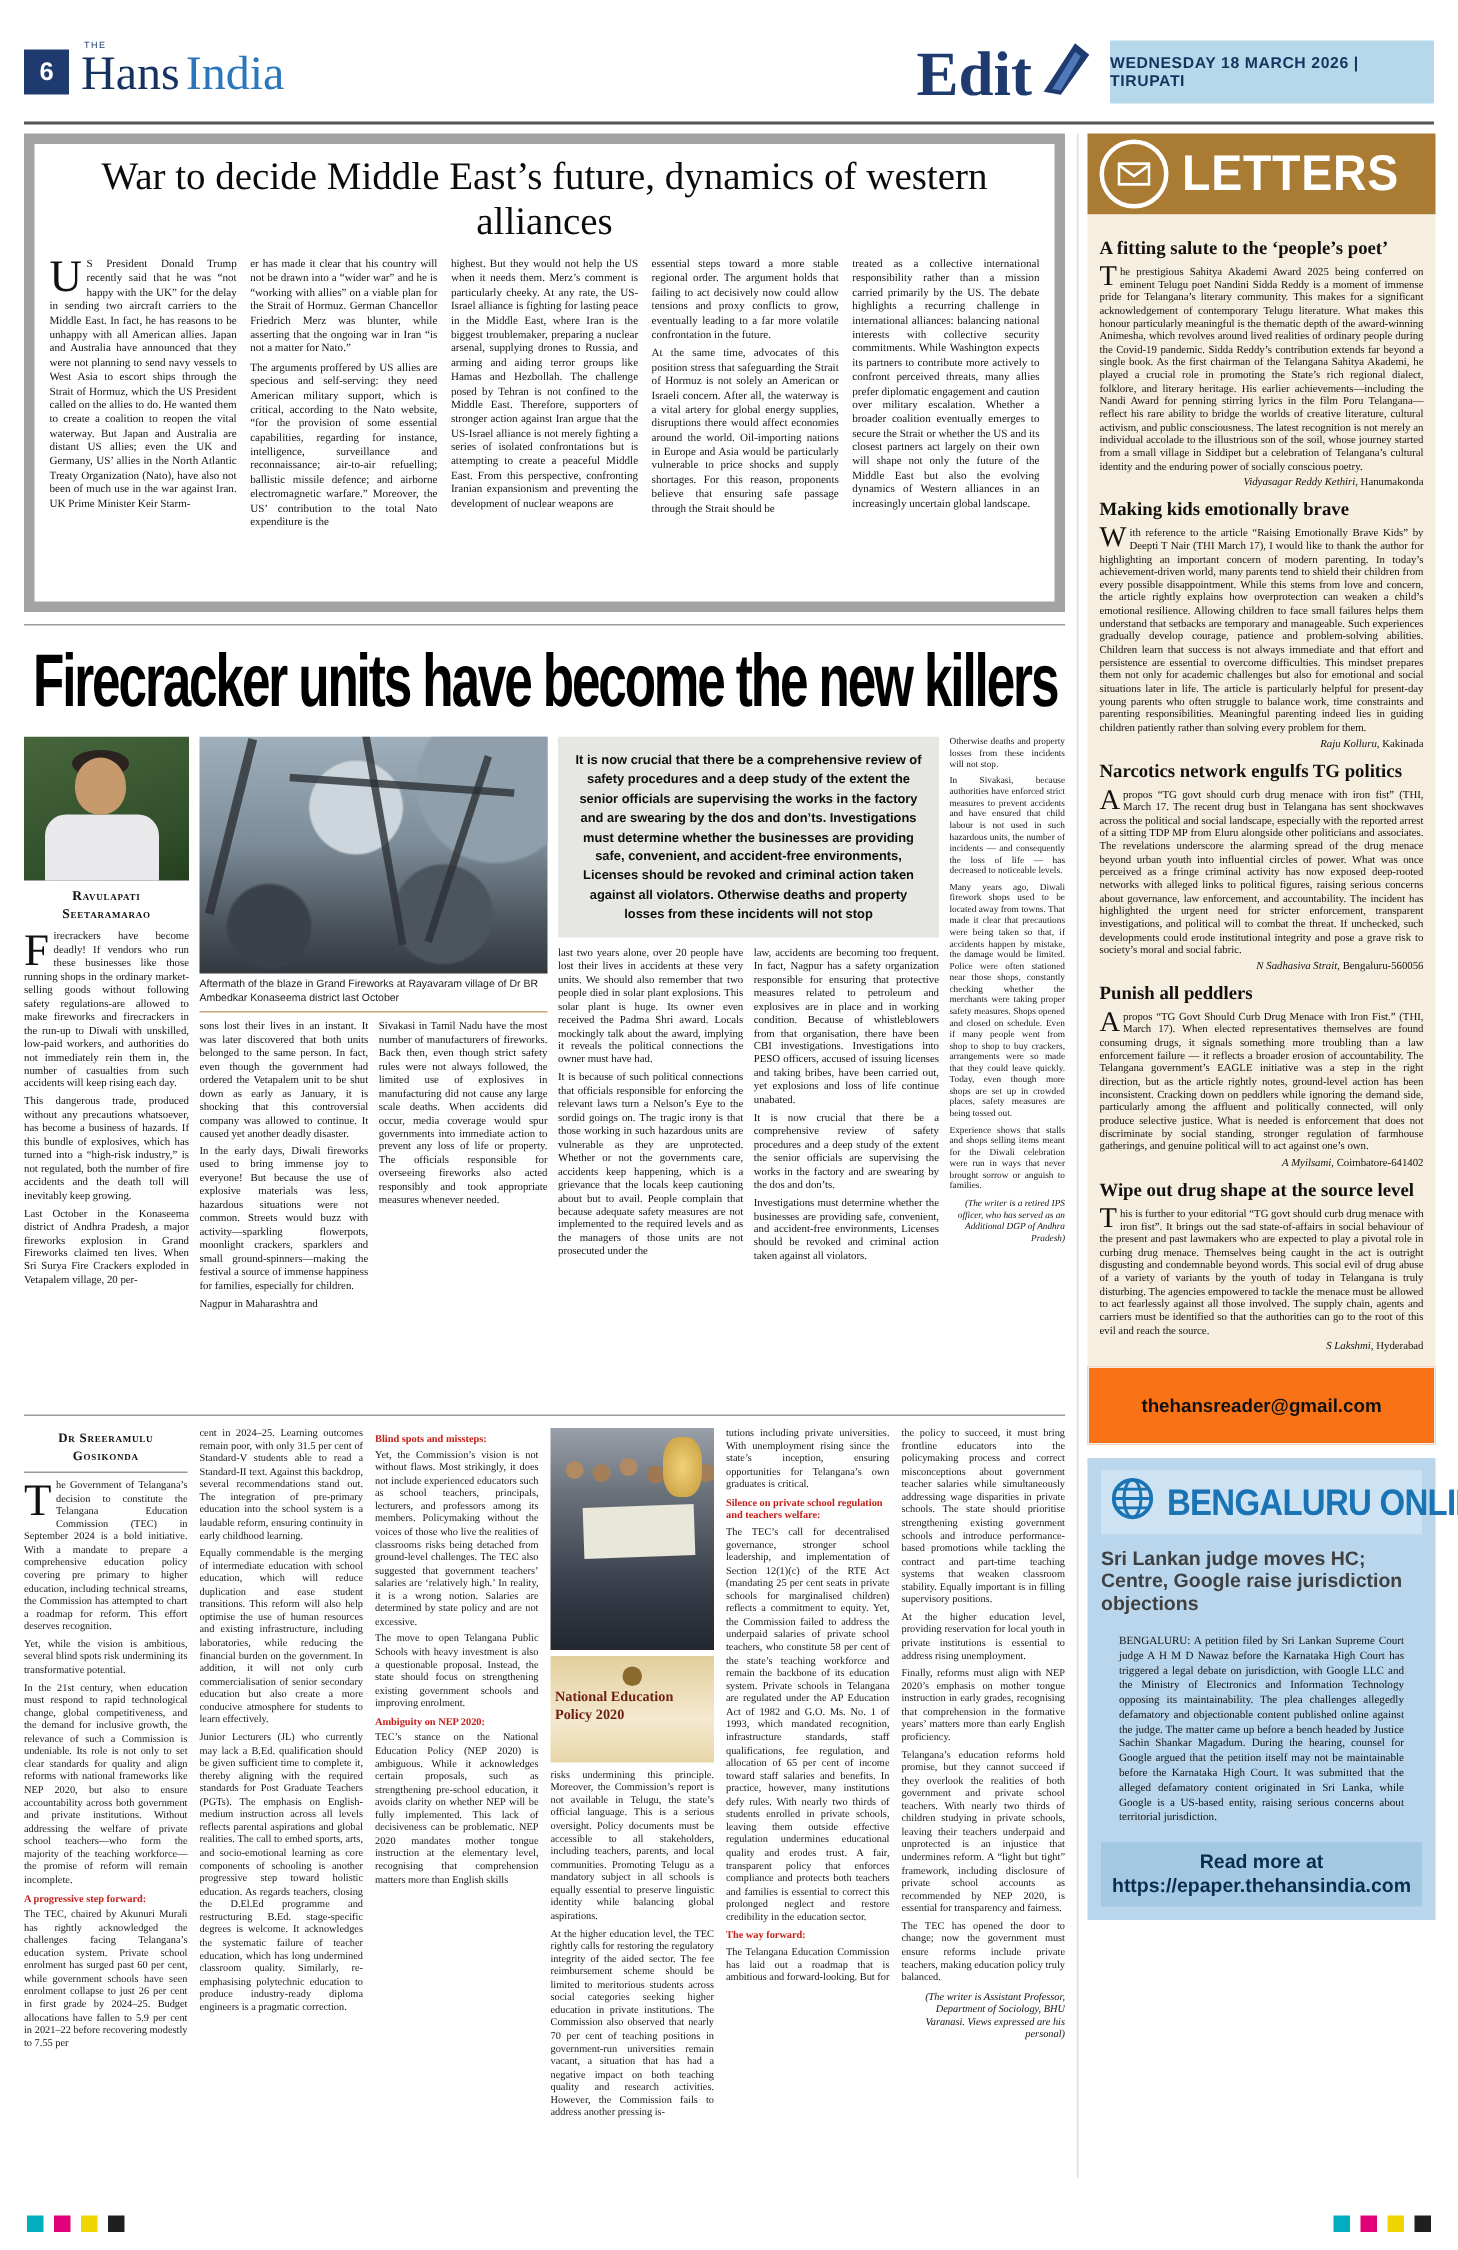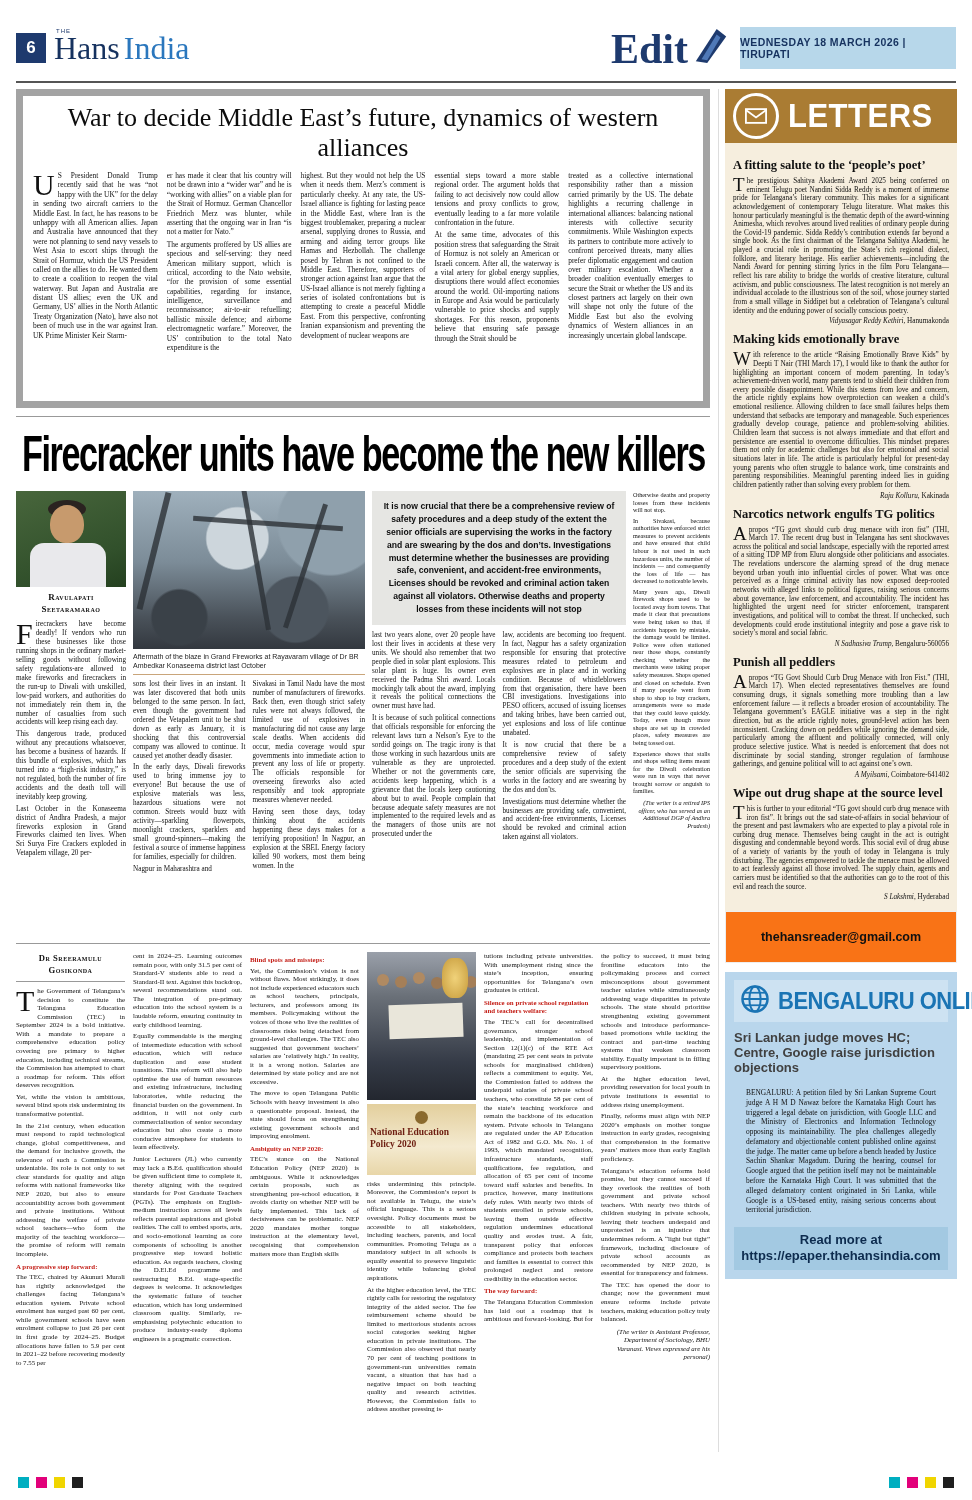--- a/index.html
+++ b/index.html
@@ -190,21 +190,20 @@
               </div>
               <div class="caption">Aftermath of the blaze in Grand Fireworks at Rayavaram village of Dr BR Ambedkar Konaseema district last October</div>
               <div class="two">
                 <div class="ncol">
                     <p>sons lost their lives in an instant. It was later discovered that both units belonged to the same person. In fact, even though the government had ordered the Vetapalem unit to be shut down as early as January, it is shocking that this controversial company was allowed to continue. It caused yet another deadly disaster.</p>
                     <p>In the early days, Diwali fireworks used to bring immense joy to everyone! But because the use of explosive materials was less, hazardous situations were not common. Streets would buzz with activity—sparkling flowerpots, moonlight crackers, sparklers and small ground-spinners—making the festival a source of immense happiness for families, especially for children.</p>
                     <p>Nagpur in Maharashtra and</p>
                   </div>
                 <div class="ncol">
                     <p>Sivakasi in Tamil Nadu have the most number of manufacturers of fireworks. Back then, even though strict safety rules were not always followed, the limited use of explosives in manufacturing did not cause any large scale deaths. When accidents did occur, media coverage would spur governments into immediate action to prevent any loss of life or property. The officials responsible for overseeing fireworks also acted responsibly and took appropriate measures whenever needed.</p>
-                    <p>Having seen those days, today thinking about the accidents happening these days makes for a terrifying proposition! In Nagpur, an explosion at the SBEL Energy factory killed 90 workers, most them being women. In the</p>
                   </div>
               </div>
             </div>
             <div class="fc-qw">
               <div class="quote">It is now crucial that there be a comprehensive review of safety procedures and a deep study of the extent the senior officials are supervising the works in the factory and are swearing by the dos and don’ts. Investigations must determine whether the businesses are providing safe, convenient, and accident-free environments, Licenses should be revoked and criminal action taken against all violators. Otherwise deaths and property losses from these incidents will not stop</div>
               <div class="two">
                 <div class="ncol">
                     <p>last two years alone, over 20 people have lost their lives in accidents at these very units. We should also remember that two people died in solar plant explosions. This solar plant is huge. Its owner even received the Padma Shri award. Locals mockingly talk about the award, implying it reveals the political connections the owner must have had.</p>
                     <p>It is because of such political connections that officials responsible for enforcing the relevant laws turn a Nelson’s Eye to the sordid goings on. The tragic irony is that those working in such hazardous units are vulnerable as they are unprotected. Whether or not the governments care, accidents keep happening, which is a grievance that the locals keep cautioning about but to avail. People complain that because adequate safety measures are not implemented to the required levels and as the managers of those units are not prosecuted under the</p>
                   </div>
@@ -308,21 +307,21 @@
               <div class="sig"><i>Vidyasagar Reddy Kethiri</i>, Hanumakonda</div>
             </div>
             <div class="letter">
               <h3>Making kids emotionally brave</h3>
               <p><span class="dcap2">W</span>ith reference to the article “Raising Emotionally Brave Kids” by Deepti T Nair (THI March 17), I would like to thank the author for highlighting an important concern of modern parenting. In today’s achievement-driven world, many parents tend to shield their children from every possible disappointment. While this stems from love and concern, the article rightly explains how overprotection can weaken a child’s emotional resilience. Allowing children to face small failures helps them understand that setbacks are temporary and manageable. Such experiences gradually develop courage, patience and problem-solving abilities. Children learn that success is not always immediate and that effort and persistence are essential to overcome difficulties. This mindset prepares them not only for academic challenges but also for emotional and social situations later in life. The article is particularly helpful for present-day young parents who often struggle to balance work, time constraints and parenting responsibilities. Meaningful parenting indeed lies in guiding children patiently rather than solving every problem for them.</p>
               <div class="sig"><i>Raju Kolluru</i>, Kakinada</div>
             </div>
             <div class="letter">
               <h3>Narcotics network engulfs TG politics</h3>
               <p><span class="dcap2">A</span>propos “TG govt should curb drug menace with iron fist” (THI, March 17. The recent drug bust in Telangana has sent shockwaves across the political and social landscape, especially with the reported arrest of a sitting TDP MP from Eluru alongside other politicians and associates. The revelations underscore the alarming spread of the drug menace beyond urban youth into influential circles of power. What was once perceived as a fringe criminal activity has now exposed deep-rooted networks with alleged links to political figures, raising serious concerns about governance, law enforcement, and accountability. The incident has highlighted the urgent need for stricter enforcement, transparent investigations, and political will to combat the threat. If unchecked, such developments could erode institutional integrity and pose a grave risk to society’s moral and social fabric.</p>
-              <div class="sig"><i>N Sadhasiva Trump</i>, Bengaluru-560056</div>
+              <div class="sig"><i>N Sadhasiva Strait</i>, Bengaluru-560056</div>
             </div>
             <div class="letter">
               <h3>Punish all peddlers</h3>
               <p><span class="dcap2">A</span>propos “TG Govt Should Curb Drug Menace with Iron Fist.” (THI, March 17). When elected representatives themselves are found consuming drugs, it signals something more troubling than a law enforcement failure — it reflects a broader erosion of accountability. The Telangana government’s EAGLE initiative was a step in the right direction, but as the article rightly notes, ground-level action has been inconsistent. Cracking down on peddlers while ignoring the demand side, particularly among the affluent and politically connected, will only produce selective justice. What is needed is enforcement that does not discriminate by social standing, stronger regulation of farmhouse gatherings, and genuine political will to act against one’s own.</p>
               <div class="sig"><i>A Myilsami</i>, Coimbatore-641402</div>
             </div>
             <div class="letter">
               <h3>Wipe out drug shape at the source level</h3>
               <p><span class="dcap2">T</span>his is further to your editorial “TG govt should curb drug menace with iron fist”. It brings out the sad state-of-affairs in social behaviour of the present and past lawmakers who are expected to play a pivotal role in curbing drug menace. Themselves being caught in the act is outright disgusting and condemnable beyond words. This social evil of drug abuse of a variety of variants by the youth of today in Telangana is truly disturbing. The agencies empowered to tackle the menace must be allowed to act fearlessly against all those involved. The supply chain, agents and carriers must be identified so that the authorities can go to the root of this evil and reach the source.</p>
               <div class="sig"><i>S Lakshmi</i>, Hyderabad</div>

